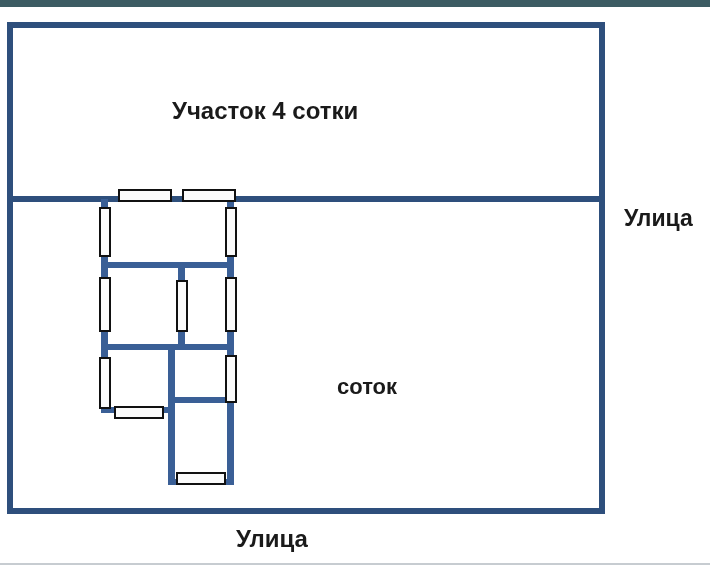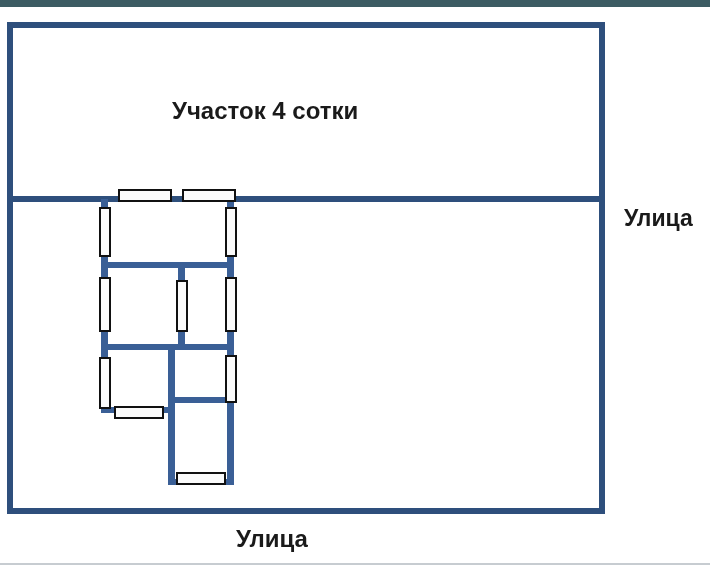--- a/index.html
+++ b/index.html
@@ -161,20 +161,21 @@
     <div class="win win-r2"></div>
     <div class="win win-l3"></div>
     <div class="win win-r3"></div>
     <div class="win win-bl"></div>
     <div class="win win-bb"></div>
   </div>
 
   <div class="label label-plot4">Участок 4 сотки</div>
 
   <div class="label label-plot6">
+    <div>соток</div>
   </div>
 
   <div class="label label-street-right">Улица</div>
 
   <div class="label label-street-bottom">Улица</div>
 
   <div class="bottom-rule"></div>
 </div>
 
 </body></html>

